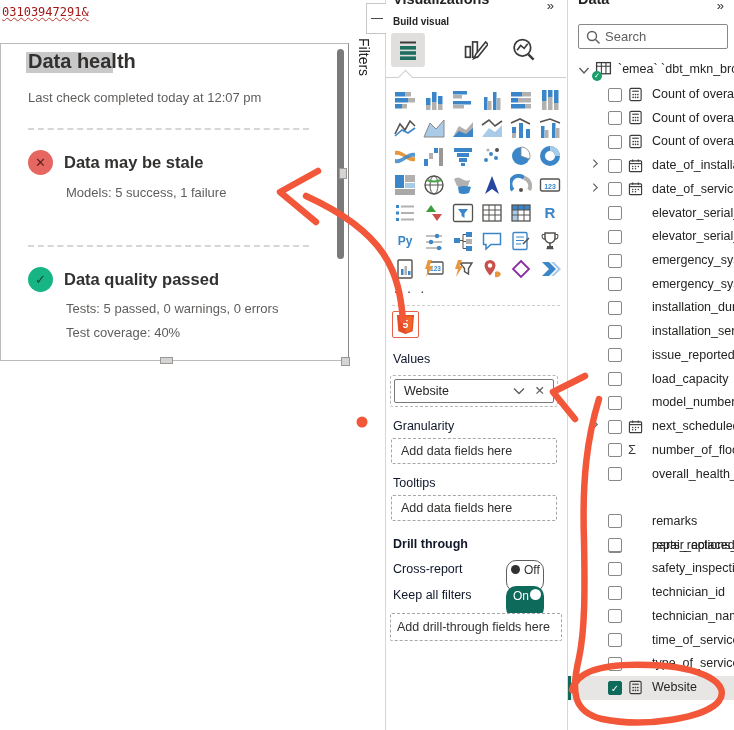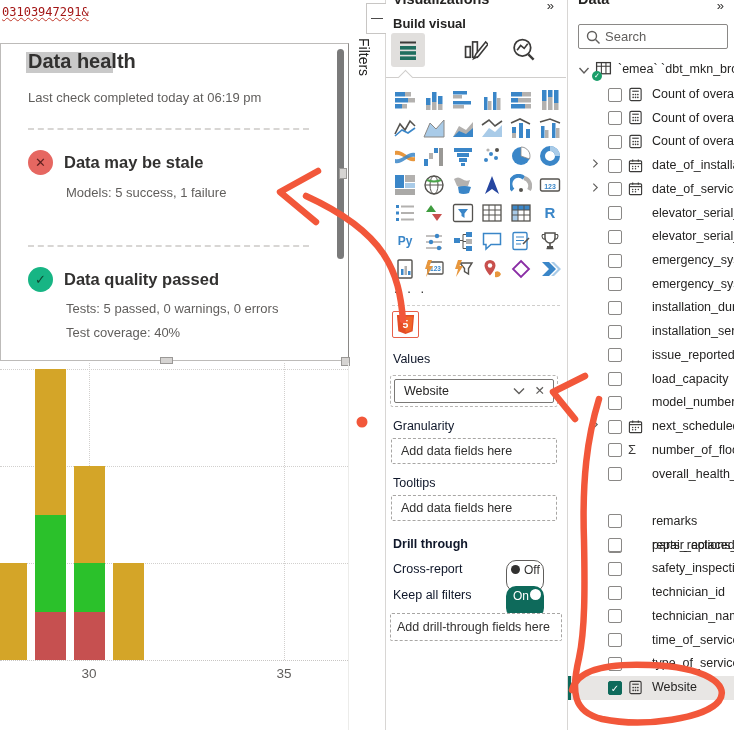--- a/index.html
+++ b/index.html
@@ -35,21 +35,21 @@
     font-size:13.5px; color:#605e5c; }
   
   #canvas-right-border{ left:385px; top:0; width:1px; height:730px; background:#d8d6d4; }
   #filters-collapse{ left:366px; top:3px; width:22px; height:31px; background:#fff;
     border:1px solid #c8c6c4; text-align:center; line-height:29px; font-size:12px; color:#323130; }
   #filters-label{ left:356px; top:38px; writing-mode:vertical-rl; font-size:14px; color:#252423; }
   
   #viz{ left:386px; top:0; width:180px; height:730px; background:#fff; }
   .pane-h{ position:absolute; top:-9px; font-size:14.5px; font-weight:700; color:#252423; }
   .pane-collapse{ position:absolute; top:-2px; font-size:13px; color:#323130; }
-  #build-lbl{ left:7px; top:16px; font-size:13px; font-weight:700; color:#252423; }
+  #build-lbl{ left:7px; top:16px; font-size:10px; font-weight:700; color:#252423; }
   .vtab{ position:absolute; width:34px; height:34px; }
   #vtab-build{ left:5px; top:33px; background:#e1dfdd; border-radius:3px; }
   #viz-div{ left:0; top:77px; width:180px; border-top:1px solid #d0cecc; }
   #viz-caret{ left:14px; top:72px; width:11px; height:11px; background:#fff;
     border-left:1px solid #d0cecc; border-top:1px solid #d0cecc; transform:rotate(45deg); }
   .gcell{ position:absolute; width:23px; height:23px; cursor:pointer; }
   #gal-more{ left:8px; top:281px; font-size:13px; letter-spacing:3px; color:#323130; }
   #gal-div{ left:6px; top:305px; width:168px; border-top:1px dashed #d0cecc; }
   #html-box{ left:6px; top:311px; width:27px; height:27px; border:1px solid #e8604a;
     border-radius:2px; padding:2px; }
@@ -94,58 +94,40 @@
 </head>
 <body>
 
 <div id="root">
 
   <div class="abs" id="code-frag">03103947291&amp;</div>
 
   <div class="abs" id="card">
     <div class="abs sel-hl"></div>
     <div class="abs title">Data health</div>
-    <div class="abs subtitle">Last check completed today at 06:19 pm</div>
+    <div class="abs subtitle">Last check completed today at 12:07 pm</div>
     <div class="abs dash-div" style="top:84px"></div>
 
     <div class="abs stat-ic" style="left:27px;top:106px;background:#e66761;color:#5c1f1e">✕</div>
     <div class="abs stat-title" style="left:63px;top:109px">Data may be stale</div>
     <div class="abs stat-line" style="left:65px;top:141px">Models: 5 success, 1 failure</div>
 
     <div class="abs dash-div" style="top:201px"></div>
 
     <div class="abs stat-ic" style="left:27px;top:223px;background:#17b584;color:#0e4631">✓</div>
     <div class="abs stat-title" style="left:63px;top:226px">Data quality passed</div>
     <div class="abs stat-line" style="left:65px;top:257px">Tests: 5 passed, 0 warnings, 0 errors</div>
     <div class="abs stat-line" style="left:65px;top:281px">Test coverage: 40%</div>
 
     <div class="abs" id="card-scroll"></div>
     <div class="abs handle" style="right:1px;top:124px;width:8px;height:11px"></div>
     <div class="abs handle" style="left:159px;bottom:-4px;width:13px;height:7px"></div>
     <div class="abs handle" style="right:-2px;bottom:-6px;width:9px;height:9px"></div>
   </div>
 
-  <div class="abs" id="chart">
-      <div class="abs gridh" style="top: 200px;"></div>
-      <div class="abs gridh" style="top: 103px;"></div>
-      <div class="abs gridh" style="top: 6px;"></div>
-      <div class="abs gridv" style="left: 89px;"></div>
-      <div class="abs gridv" style="left: 284px;"></div>
-      <div class="abs xbase"></div>
-      <div class="seg" style="left: -4.5px; top: 200px; width: 31px; height: 97px; background: rgb(212, 165, 40);"></div>
-      <div class="seg" style="left: 34.5px; top: 248.5px; width: 31px; height: 48.5px; background: rgb(198, 80, 80);"></div>
-      <div class="seg" style="left: 34.5px; top: 151.5px; width: 31px; height: 97px; background: rgb(43, 193, 43);"></div>
-      <div class="seg" style="left: 34.5px; top: 6px; width: 31px; height: 145.5px; background: rgb(212, 165, 40);"></div>
-      <div class="seg" style="left: 73.5px; top: 248.5px; width: 31px; height: 48.5px; background: rgb(198, 80, 80);"></div>
-      <div class="seg" style="left: 73.5px; top: 200px; width: 31px; height: 48.5px; background: rgb(43, 193, 43);"></div>
-      <div class="seg" style="left: 73.5px; top: 103px; width: 31px; height: 97px; background: rgb(212, 165, 40);"></div>
-      <div class="seg" style="left: 112.5px; top: 200px; width: 31px; height: 97px; background: rgb(212, 165, 40);"></div>
-      <div class="xtick" style="left: 89px;">30</div>
-      <div class="xtick" style="left: 284px;">35</div>
-    </div>
 
   <div class="abs" id="canvas-right-border"></div>
   <div class="abs" id="filters-collapse">—</div>
   <div class="abs" id="filters-label">Filters</div>
 
   <div class="abs" id="viz">
     <div class="pane-h" style="left:7px">Visualizations</div>
     <div class="pane-collapse" style="right:12px">»</div>
     <div class="abs" id="build-lbl">Build visual</div>
 

